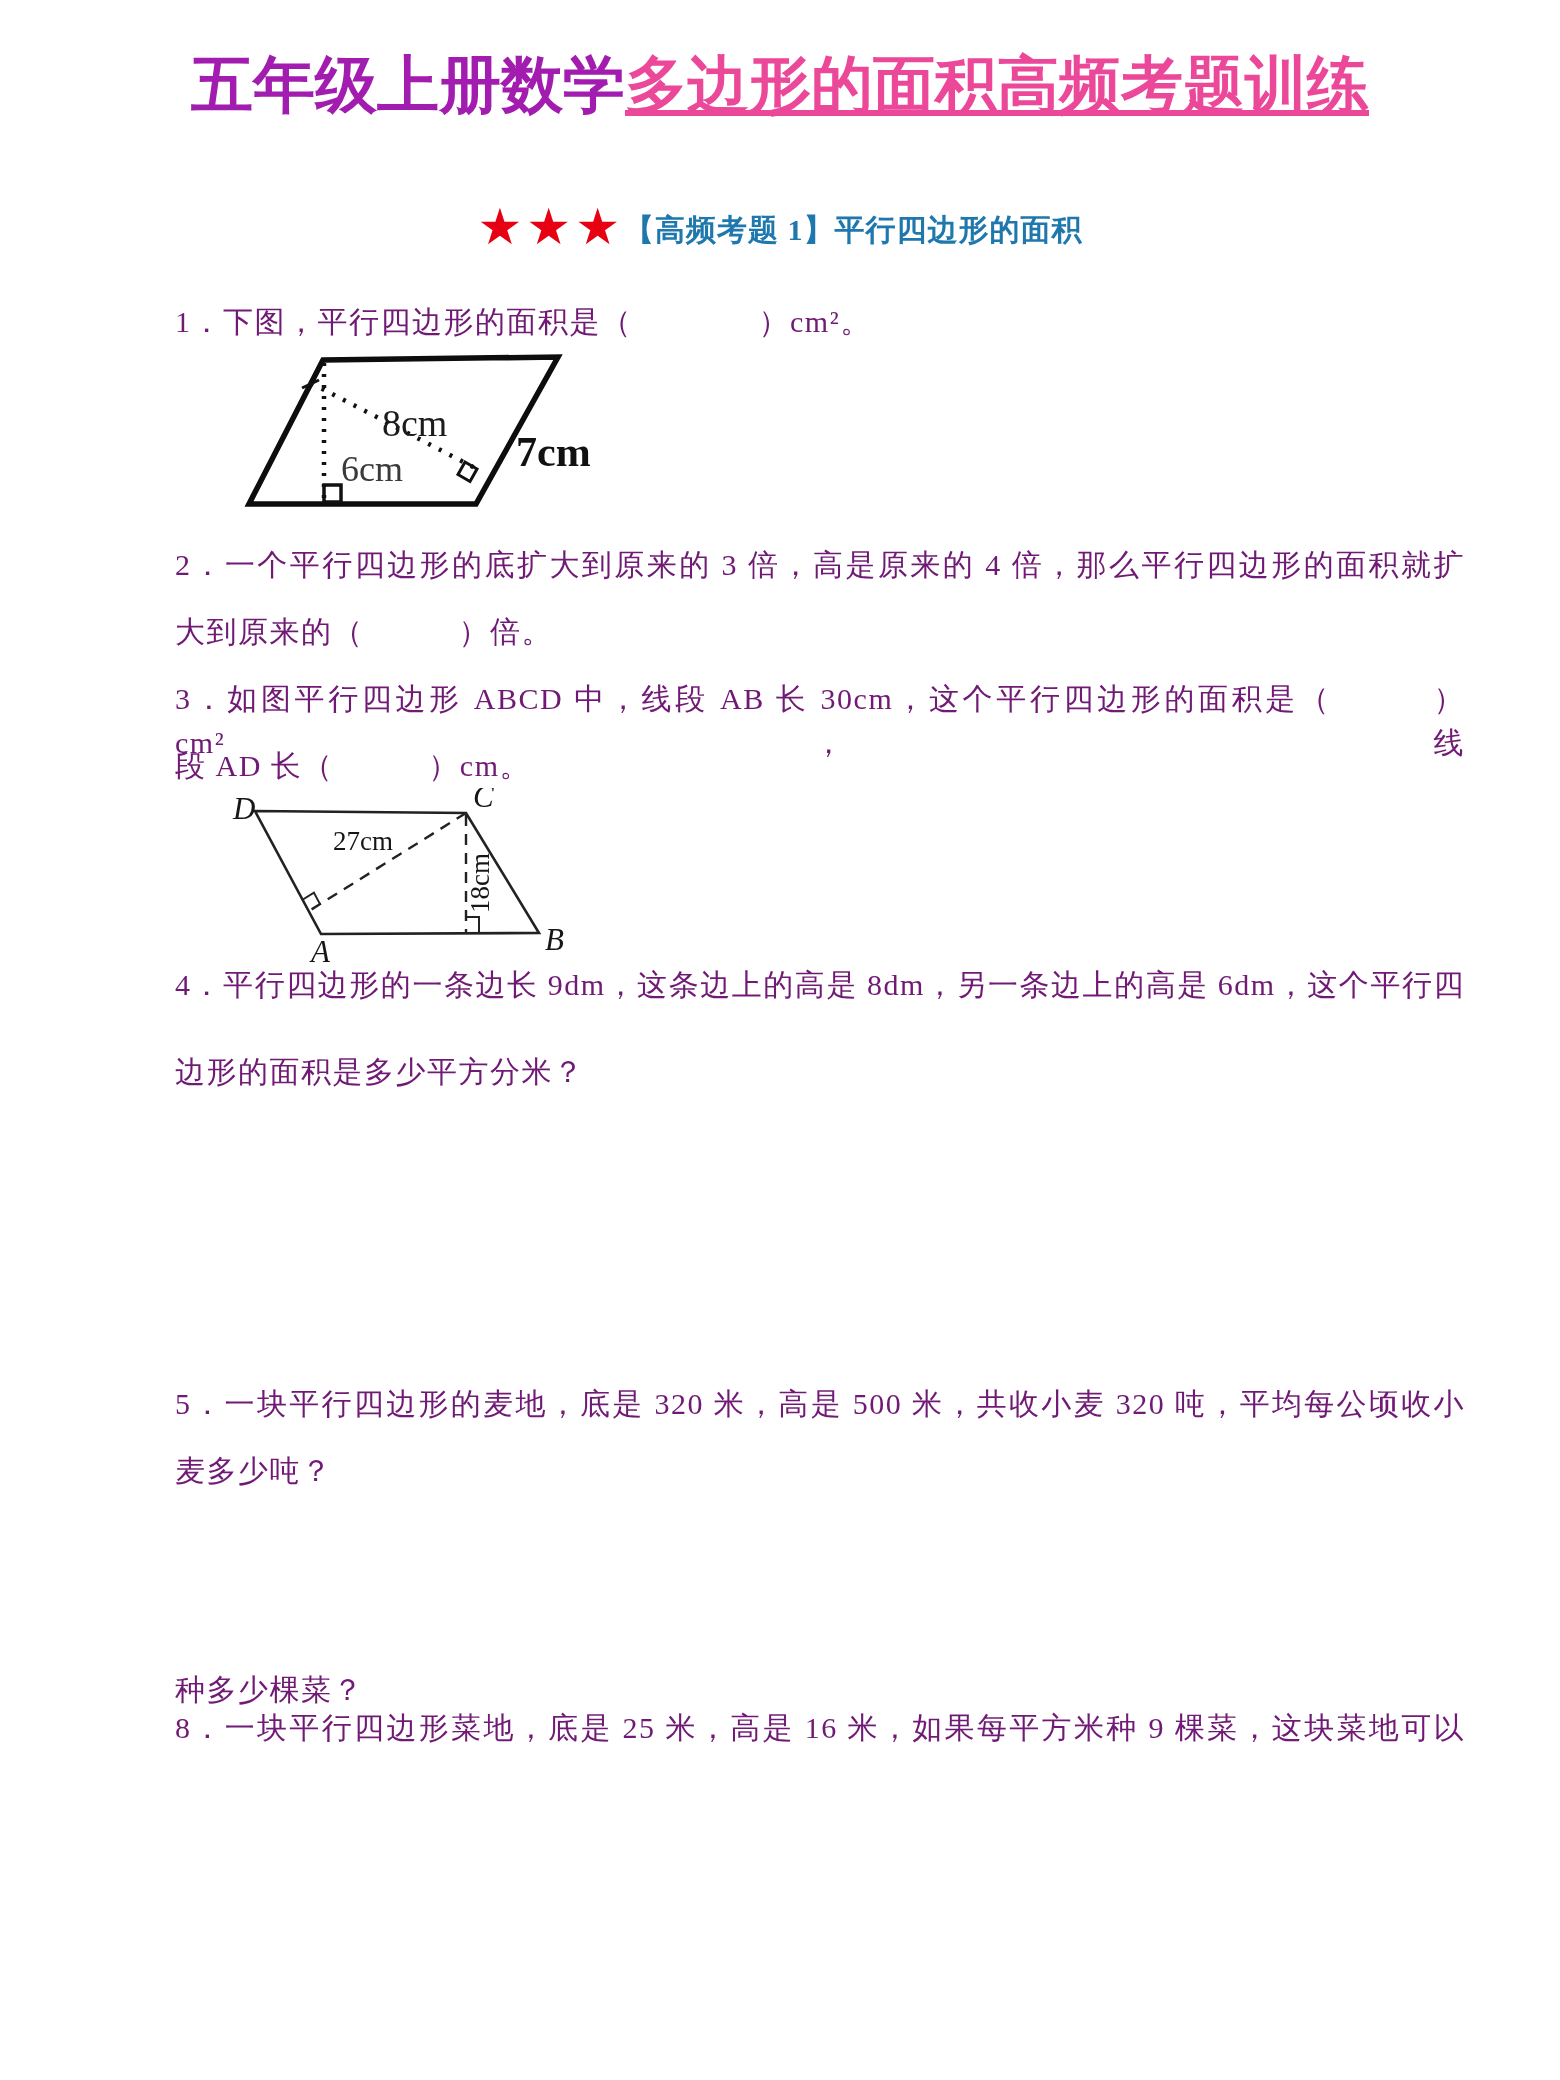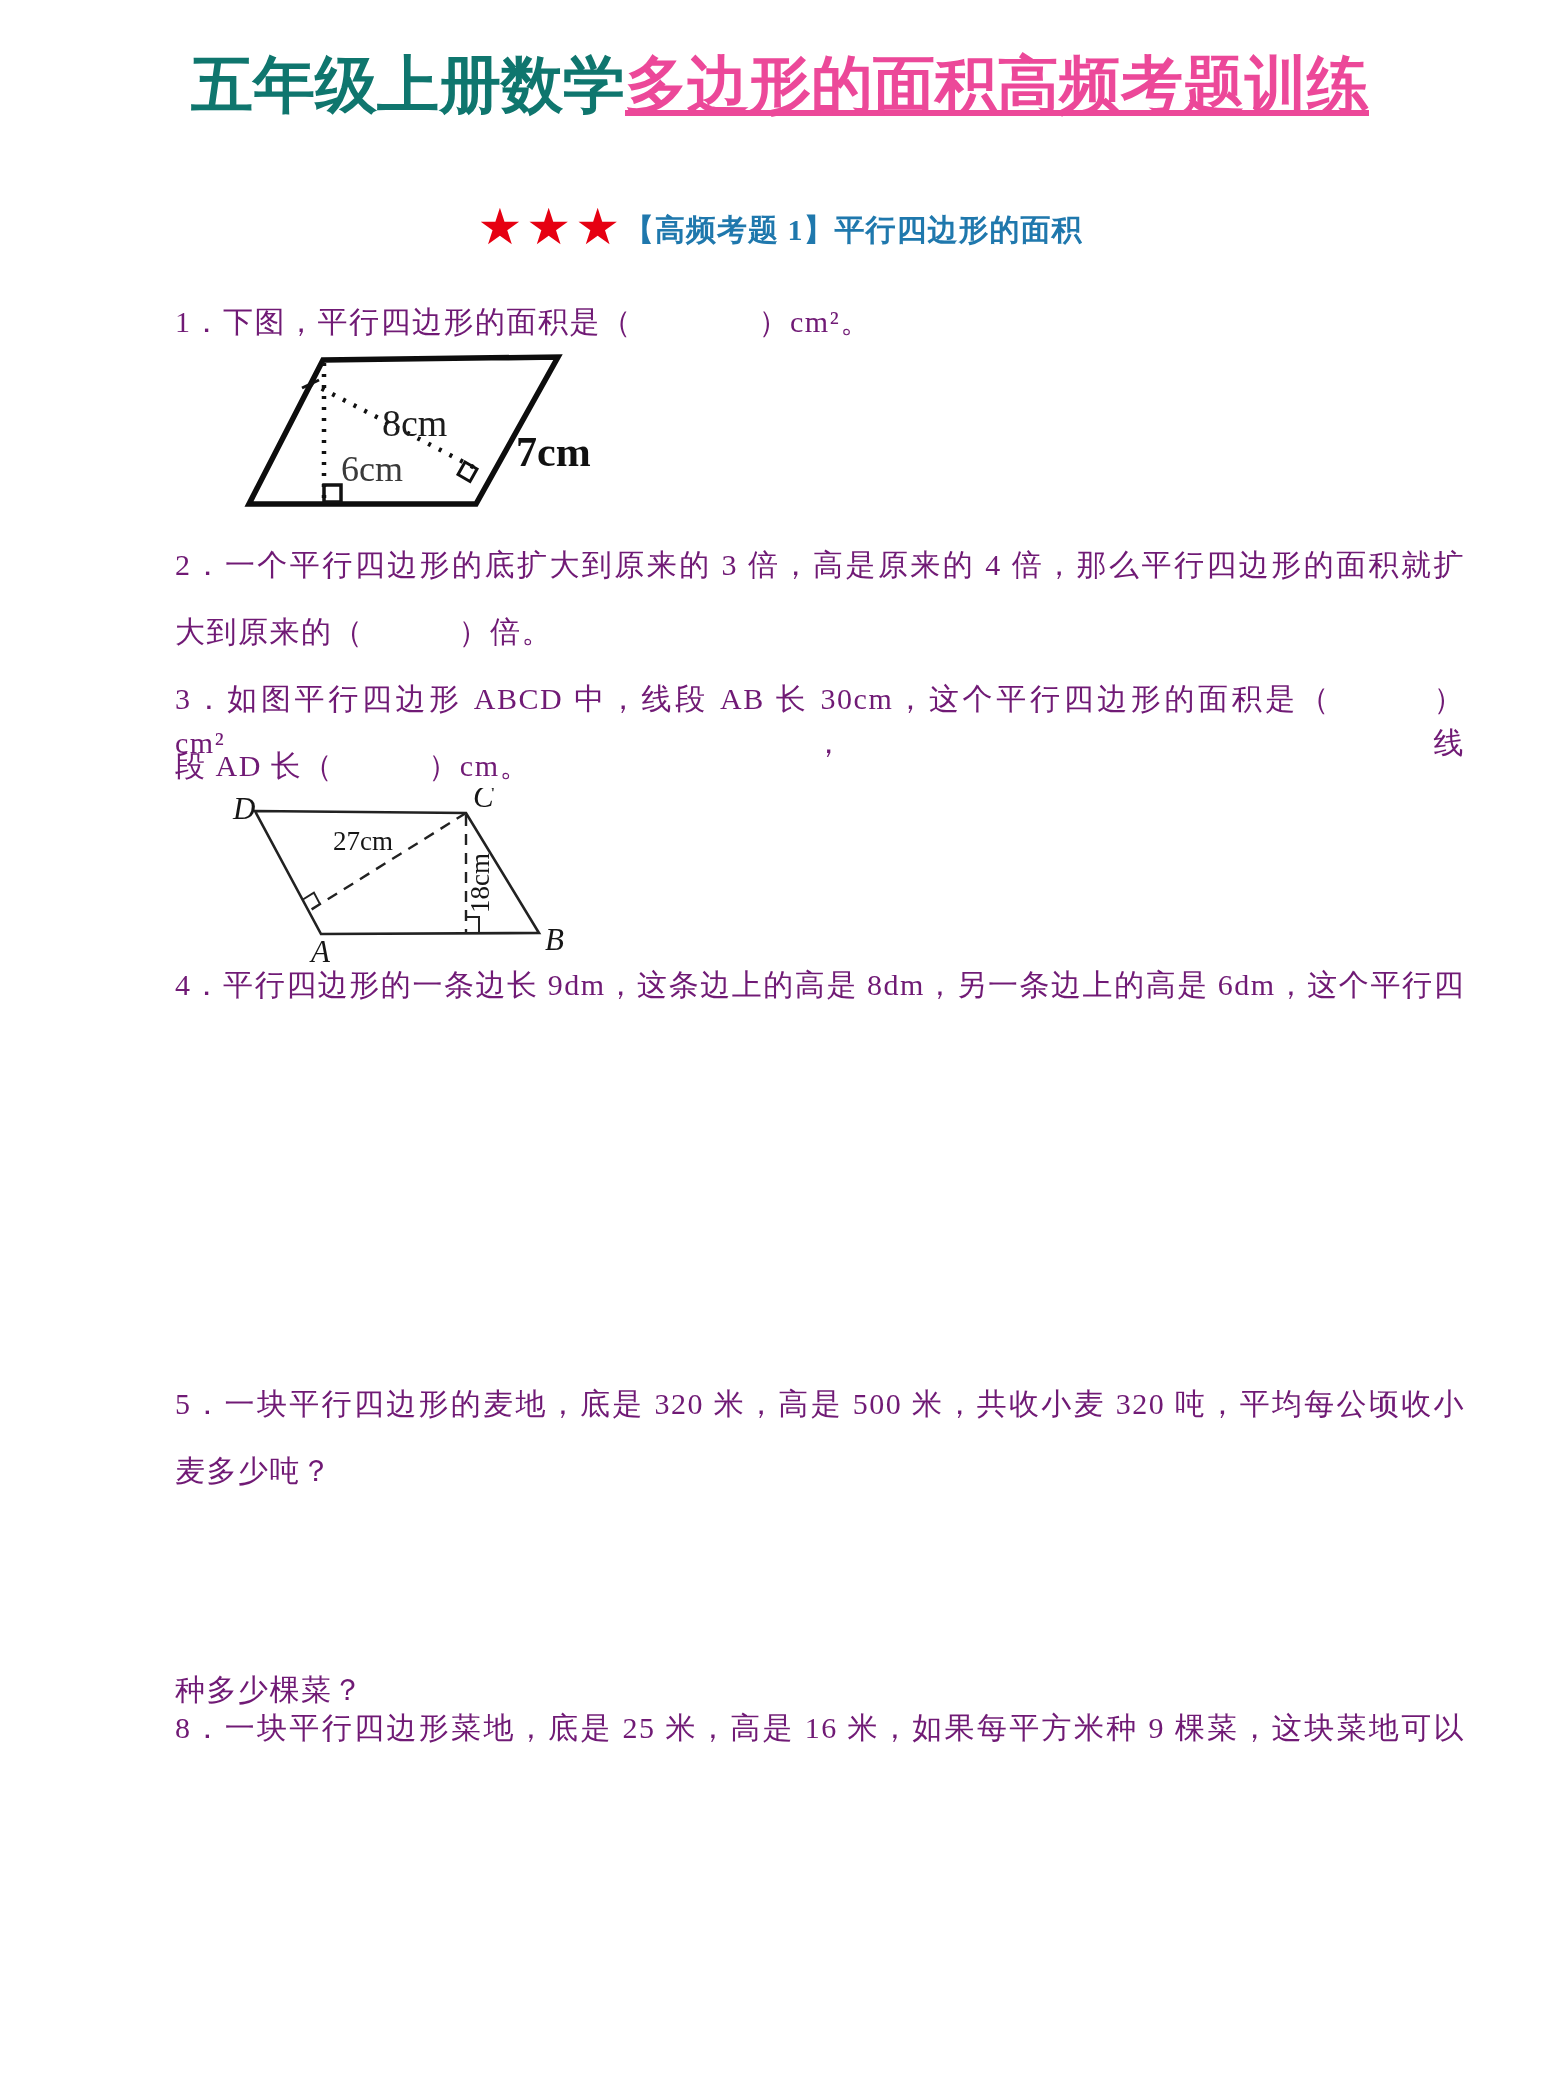--- a/index.html
+++ b/index.html
@@ -9,21 +9,21 @@
     font-family:"Liberation Serif","DejaVu Serif",serif;
     color:#141414;
   }
   
   #title {
     position:absolute; top:52px; left:0; width:1560px;
     text-align:center; font-family:"Liberation Sans","DejaVu Sans",sans-serif;
     font-weight:900; font-size:62px; line-height:66px; letter-spacing:0px;
     white-space:nowrap;
   }
-  #title .t-black { color:#0f766e; }
+  #title .t-black { color:#a21caf; }
   #title .t-red   { color:#ec4899;text-decoration:underline; }
   
   #subtitle {
     position:absolute; top:198px; left:0; width:1560px;
     text-align:center; white-space:nowrap;
   }
   #subtitle .stars {
     color:#e60012; font-size:50px; letter-spacing:4px;
     vertical-align:-4px; font-family:"DejaVu Sans",sans-serif;
   }
@@ -90,20 +90,21 @@
     <polyline points="241,129 254,129 254,144" fill="none" stroke="#222" stroke-width="2"></polyline>
     <text x="8" y="31" font-size="31" font-style="italic" fill="#161616">D</text>
     <text x="248" y="19" font-size="31" font-style="italic" fill="#161616">C</text>
     <text x="86" y="174" font-size="31" font-style="italic" fill="#161616">A</text>
     <text x="320" y="162" font-size="31" font-style="italic" fill="#161616">B</text>
     <text x="108" y="62" font-size="27" fill="#161616">27cm</text>
     <text transform="translate(264,125) rotate(-90)" font-size="27" fill="#161616">18cm</text>
   </svg>
 
   <div class="qline just" style="top:963px;">4．平行四边形的一条边长 9dm，这条边上的高是 8dm，另一条边上的高是 6dm，这个平行四</div>
+  <div class="qline" style="top:1050px;">边形的面积是多少平方分米？</div>
 
   <div class="qline just" style="top:1382px;">5．一块平行四边形的麦地，底是 320 米，高是 500 米，共收小麦 320 吨，平均每公顷收小</div>
   <div class="qline" style="top:1449px;">麦多少吨？</div>
 
   <div class="qline just" style="top:1706px;">8．一块平行四边形菜地，底是 25 米，高是 16 米，如果每平方米种 9 棵菜，这块菜地可以</div>
   <div class="qline" style="top:1668px;">种多少棵菜？</div>
 
 </div>
 
 </body></html>

